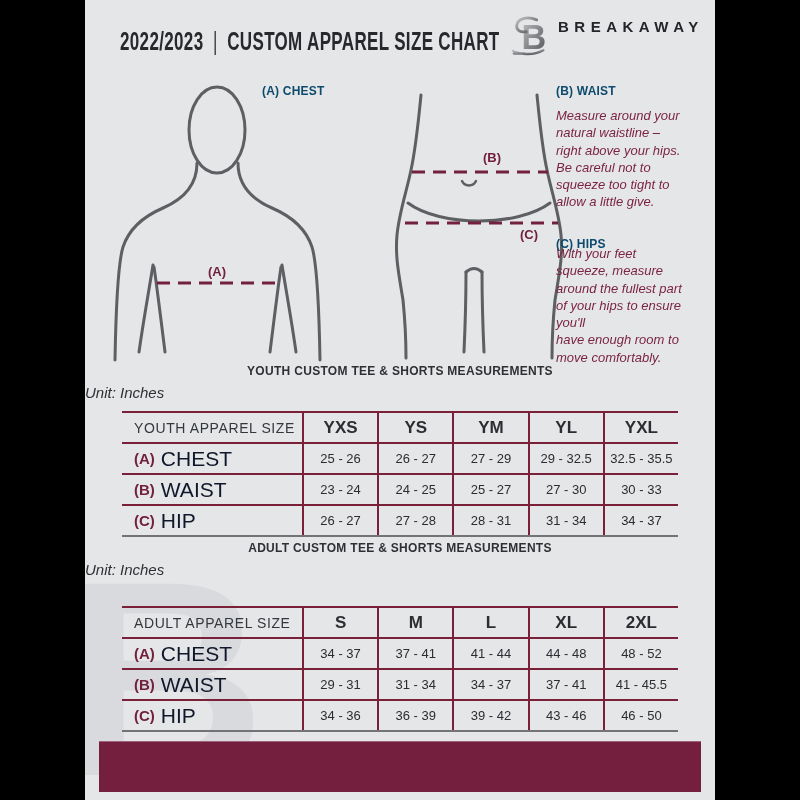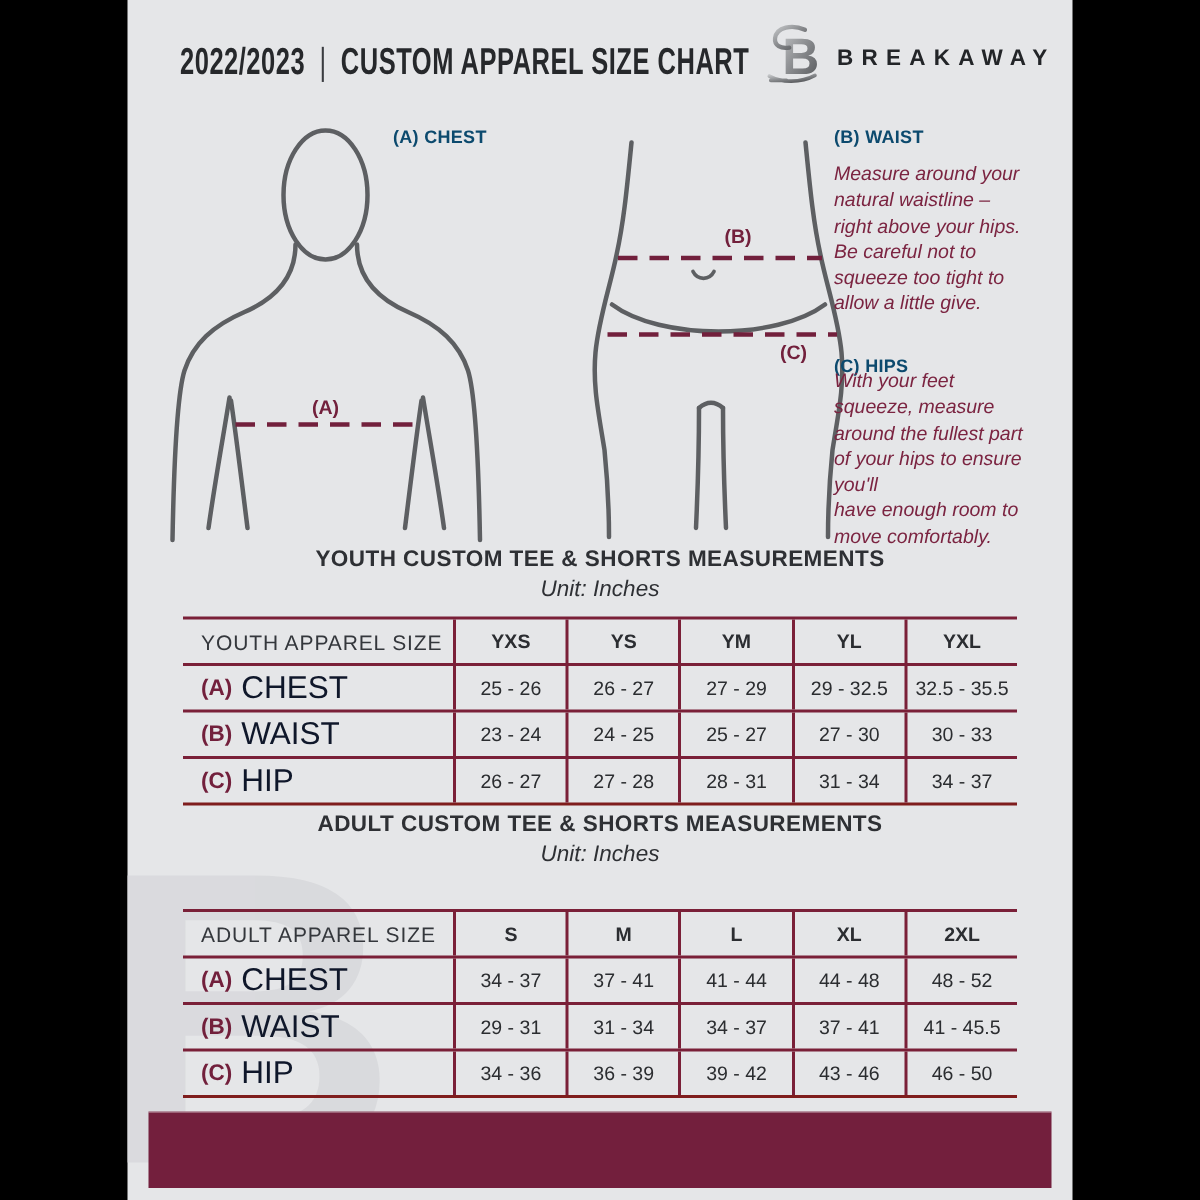--- a/index.html
+++ b/index.html
@@ -15,61 +15,61 @@
   .hdr-title{
     position:absolute;left:35px;top:27px;font-size:25px;font-weight:bold;
     color:#26282b;white-space:nowrap;letter-spacing:.5px;
     transform:scaleX(.68);transform-origin:left top;z-index:2;
   }
   .hdr-title .sep{margin:0 14px;font-weight:normal;color:#3a3c40;}
   .logo{position:absolute;left:426px;top:14px;display:flex;align-items:flex-start;z-index:2;}
   .logo svg{width:38px;height:44px;display:block;}
   .brand{
     font-size:15px;font-weight:bold;letter-spacing:5.5px;color:#232528;
-    margin-left:9px;margin-top:16px;white-space:nowrap;
+    margin-left:9px;margin-top:4px;white-space:nowrap;
   }
   
   .diagram-svg{position:absolute;left:0;top:75px;width:630px;height:290px;z-index:1;}
   .dlabel{
     position:absolute;width:40px;text-align:center;font-size:13px;font-weight:bold;
     color:#72203c;z-index:3;
   }
   .inst-head{
     position:absolute;font-size:12px;font-weight:bold;color:#0c4a6e;z-index:2;
     letter-spacing:.2px;
   }
   .inst-body{
     position:absolute;font-size:13px;font-style:italic;color:#7b2441;
     line-height:1.33;white-space:pre-line;z-index:2;
   }
   
   .section-title{
-    position:absolute;left:0;width:630px;text-align:center;font-size:15px;
+    position:absolute;left:0;width:630px;text-align:center;font-size:12px;
     font-weight:bold;color:#2e3034;letter-spacing:.3px;z-index:2;
   }
   .section-unit{
-    position:absolute;left:0;width:630px;text-align:center;font-size:15px;
+    position:absolute;left:0;width:630px;font-size:15px;
     font-style:italic;color:#2e3034;z-index:2;
   }
   
   .size-table{
     position:absolute;left:37px;width:556px;z-index:2;
-    border-top:2px solid #7a2038;border-bottom:2px solid #7f1d1d;
+    border-top:2px solid #7a2038;border-bottom:2px solid #737373;
   }
   .trow{
     display:grid;grid-template-columns:180px repeat(5,1fr);height:29px;
     border-bottom:2px solid #7a2038;
   }
   .trow:last-child{border-bottom:none;}
   .tcell{
     display:flex;align-items:center;justify-content:center;
     border-left:2px solid #7a2038;font-size:13px;color:#2b2d30;
   }
   .tcell.lbl{justify-content:flex-start;padding-left:12px;border-left:none;}
-  .thead .tcell{font-weight:bold;font-size:13px;color:#2b2d31;}
+  .thead .tcell{font-weight:bold;font-size:17px;color:#2b2d31;}
   .thead .tcell.lbl{font-weight:normal;font-size:14px;letter-spacing:.6px;color:#34373c;}
   .rlabel{font-size:21px;color:#0f172a;}
   .rprefix{color:#72203c;font-weight:bold;margin-right:6px;font-size:15px;}
   
   .watermark{
     position:absolute;left:-20px;top:540px;font-size:278px;font-weight:bold;
     line-height:1;color:#d7d8db;opacity:.8;z-index:0;user-select:none;
   }
   .footer-bar{
     position:absolute;left:14px;top:741px;width:602px;height:50px;

